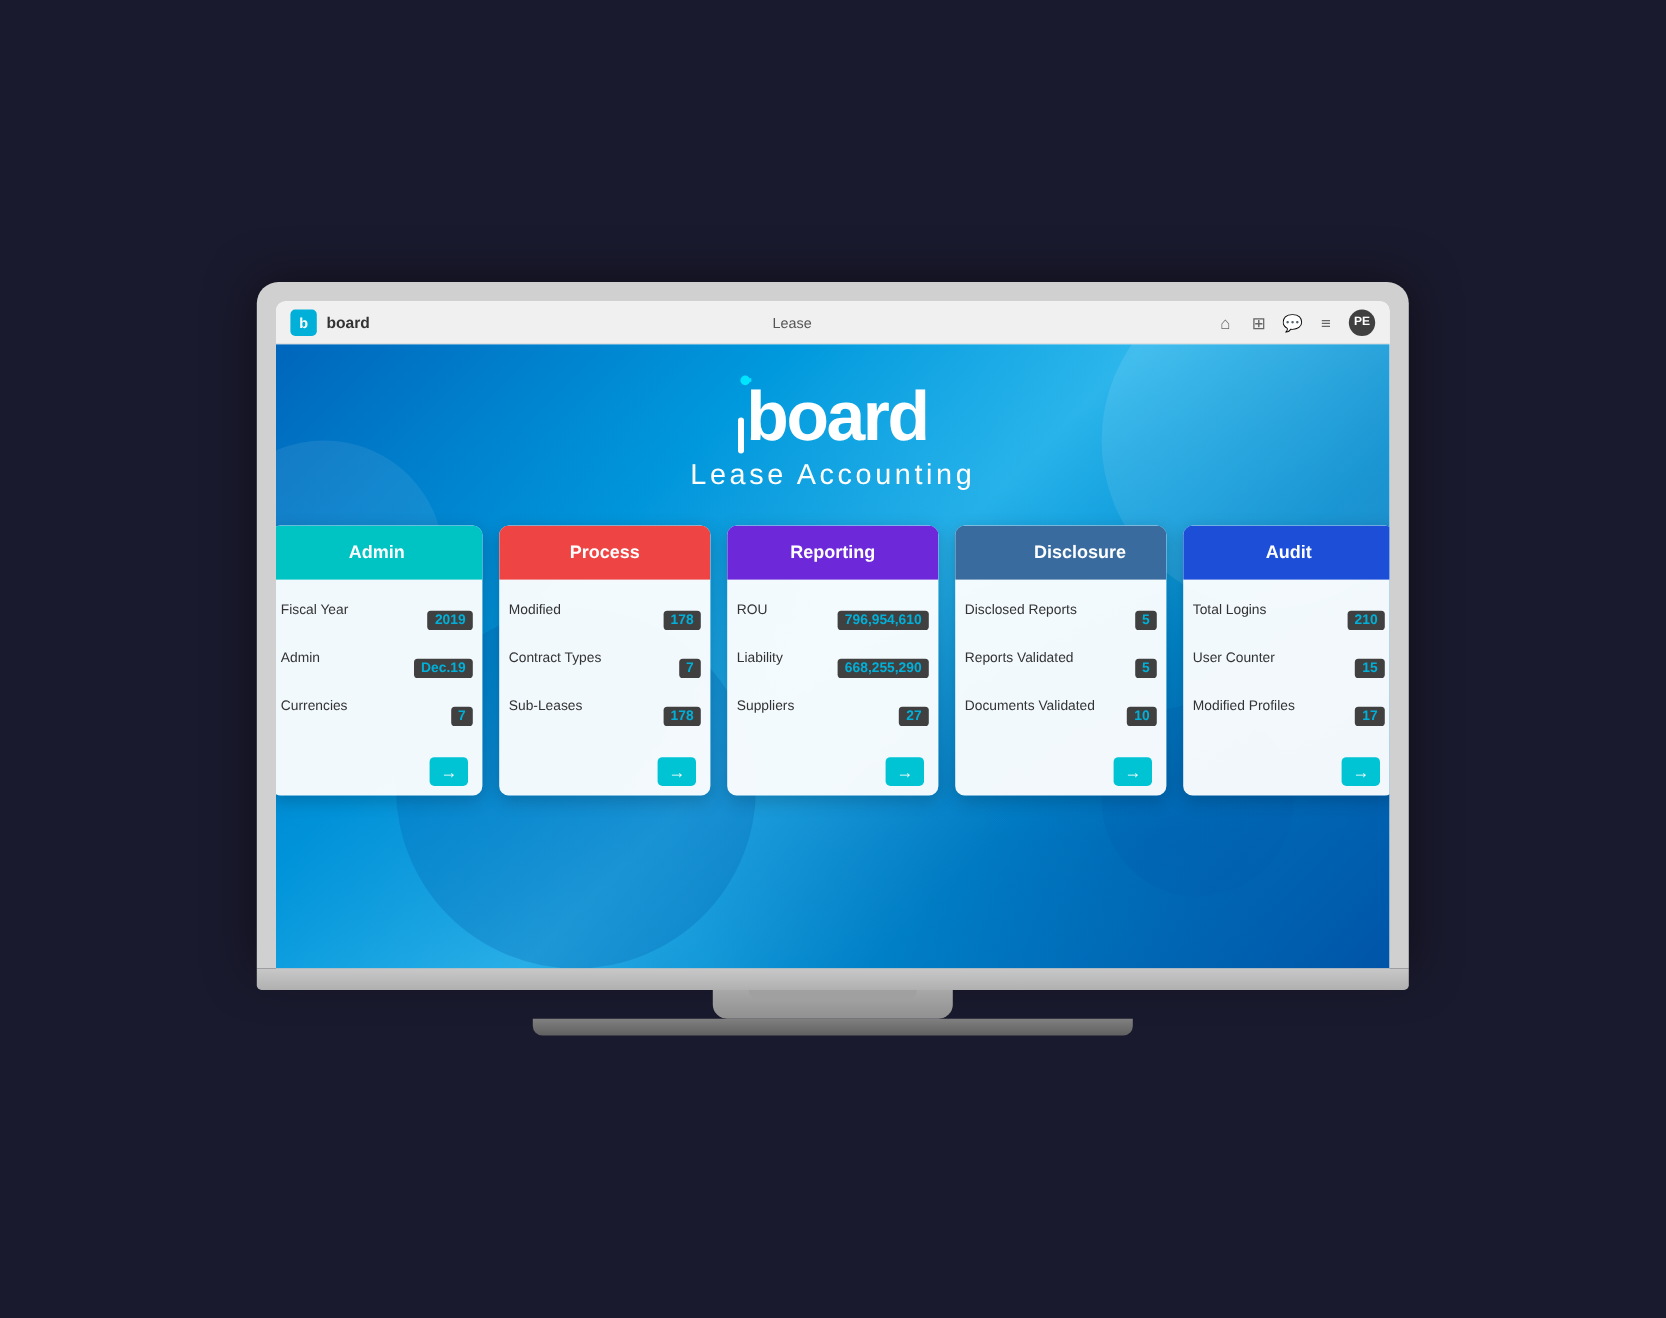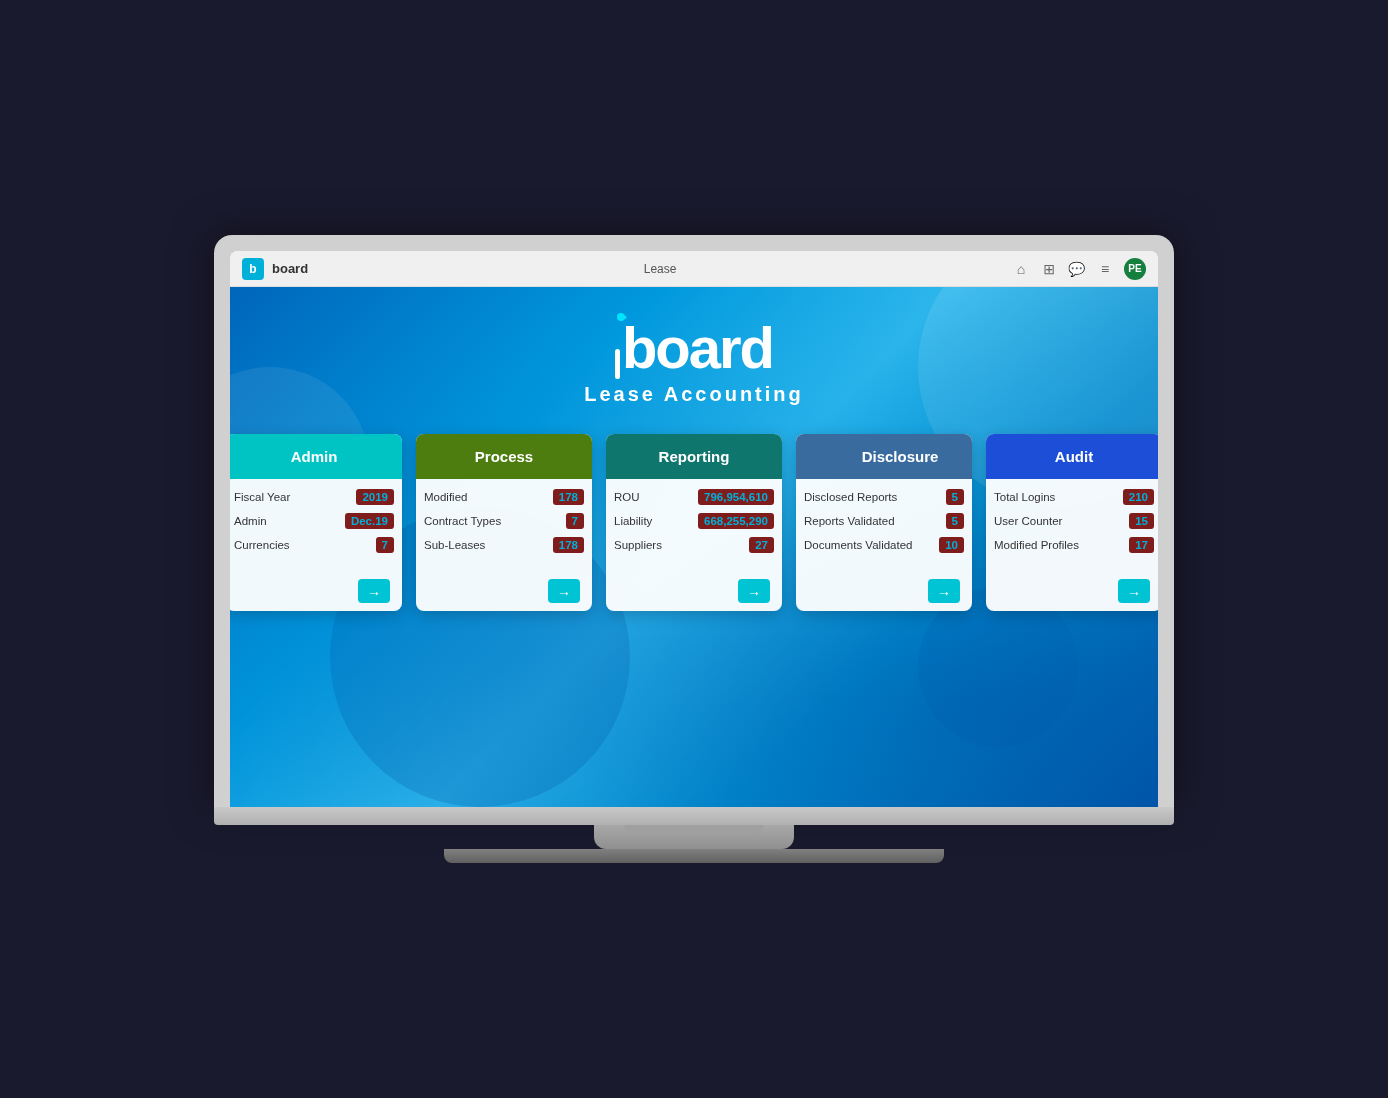--- a/index.html
+++ b/index.html
@@ -87,21 +87,21 @@
       color: #666;
       display: flex;
       align-items: center;
       justify-content: center;
       font-size: 14px;
     }
 
     .browser-avatar {
       width: 22px;
       height: 22px;
-      background: #15803d;
+      background: #404040;
       border-radius: 50%;
       display: flex;
       align-items: center;
       justify-content: center;
       color: white;
       font-size: 10px;
       font-weight: bold;
     }
 
     
@@ -141,22 +141,22 @@
       content: '·';
       position: absolute;
       top: -8px;
       left: 0;
       font-size: 20px;
       color: #00e5ff;
     }
 
     .hero-subtitle {
       color: white;
-      font-size: 20px;
-      font-weight: 700;
+      font-size: 24px;
+      font-weight: 400;
       letter-spacing: 3px;
       margin-top: 4px;
     }
 
     
     .cards-container {
       display: flex;
       gap: 14px;
       margin-top: 28px;
       z-index: 2;
@@ -173,22 +173,22 @@
 
     .card-header {
       padding: 14px 12px;
       text-align: center;
       color: white;
       font-size: 15px;
       font-weight: 600;
     }
 
     .card-header.teal { background: #00c4c4; }
-    .card-header.blue { background: #4d7c0f; }
-    .card-header.cyan { background: #0f766e; }
+    .card-header.blue { background: #ef4444; }
+    .card-header.cyan { background: #6d28d9; }
     .card-header.dark-blue { background: #3a6b9e; padding-left: 44px; }
     .card-header.navy { background: #1d4ed8; }
 
     .card-body {
       padding: 10px 8px;
     }
 
     .card-row {
       display: flex;
       justify-content: space-between;
@@ -199,23 +199,24 @@
     .card-label {
       font-size: 11.5px;
       color: #333;
       font-weight: 500;
     }
 
     .card-value {
       font-size: 11.5px;
       color: #00b0d8;
       font-weight: 600;
-      background: #7f1d1d;
+      background: #404040;
       padding: 2px 6px;
       border-radius: 3px;
+      margin-top: 16px;
     }
 
     .card-footer {
       padding: 8px 12px;
       display: flex;
       justify-content: flex-end;
     }
 
     .card-arrow-btn {
       background: #00c4d4;

